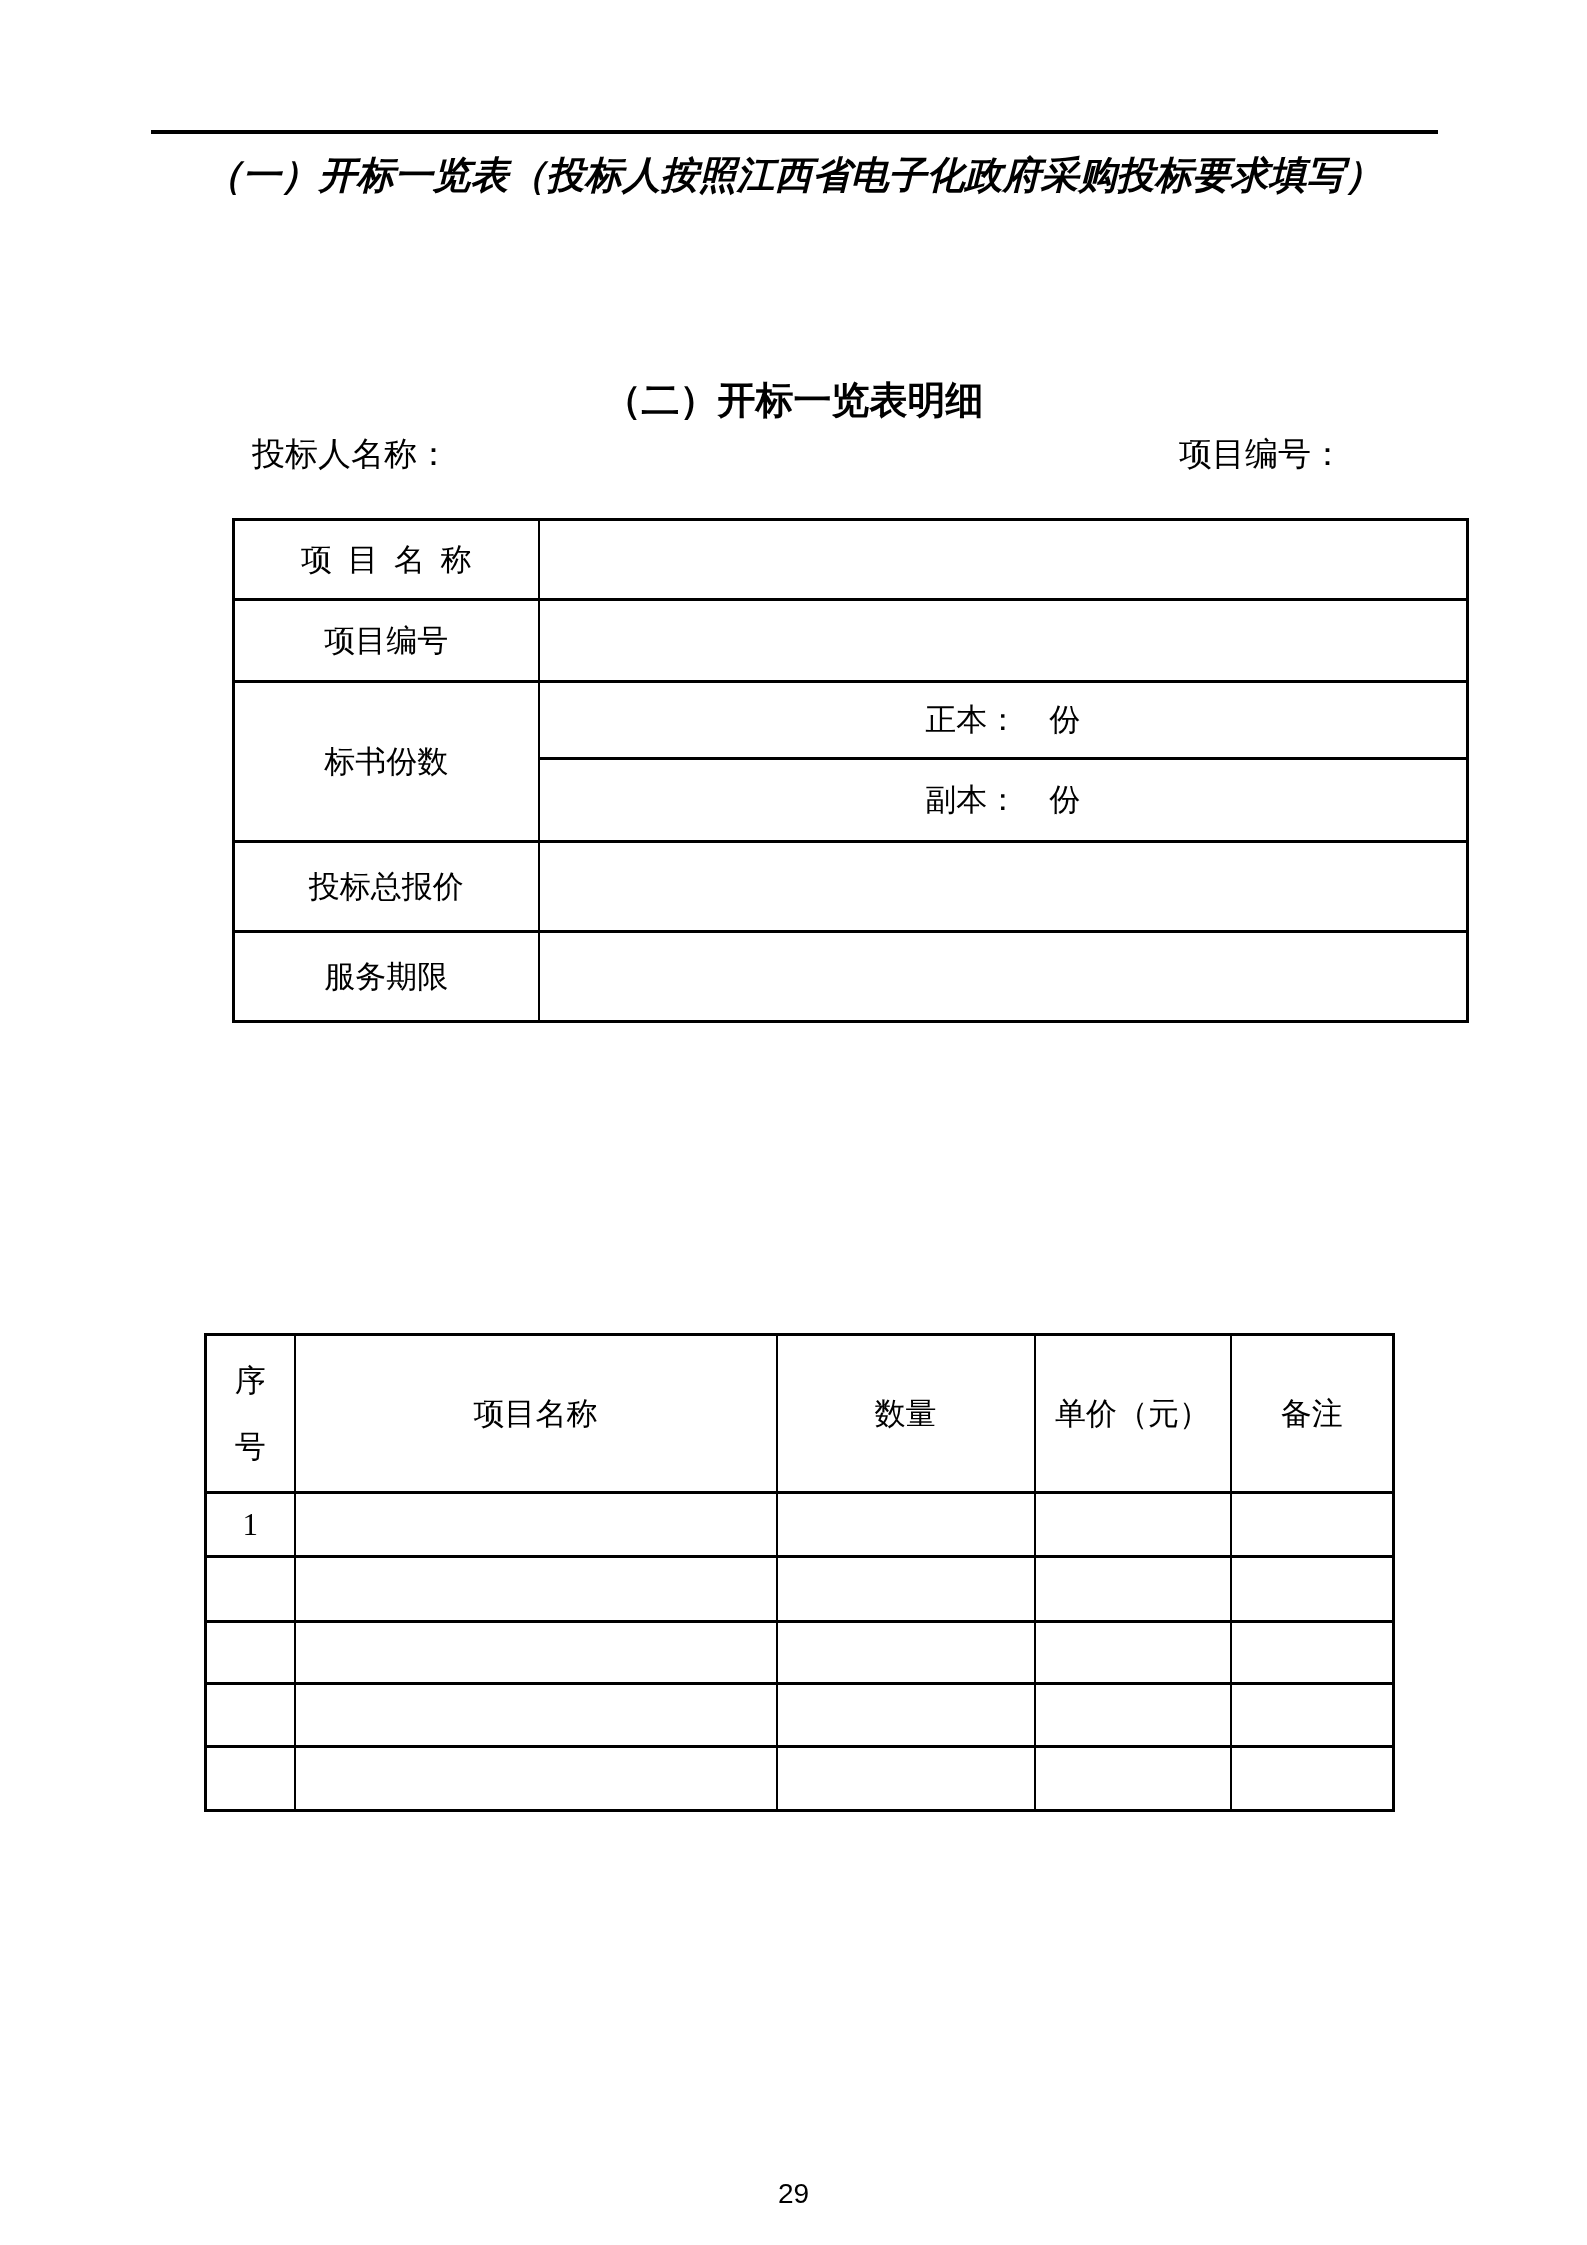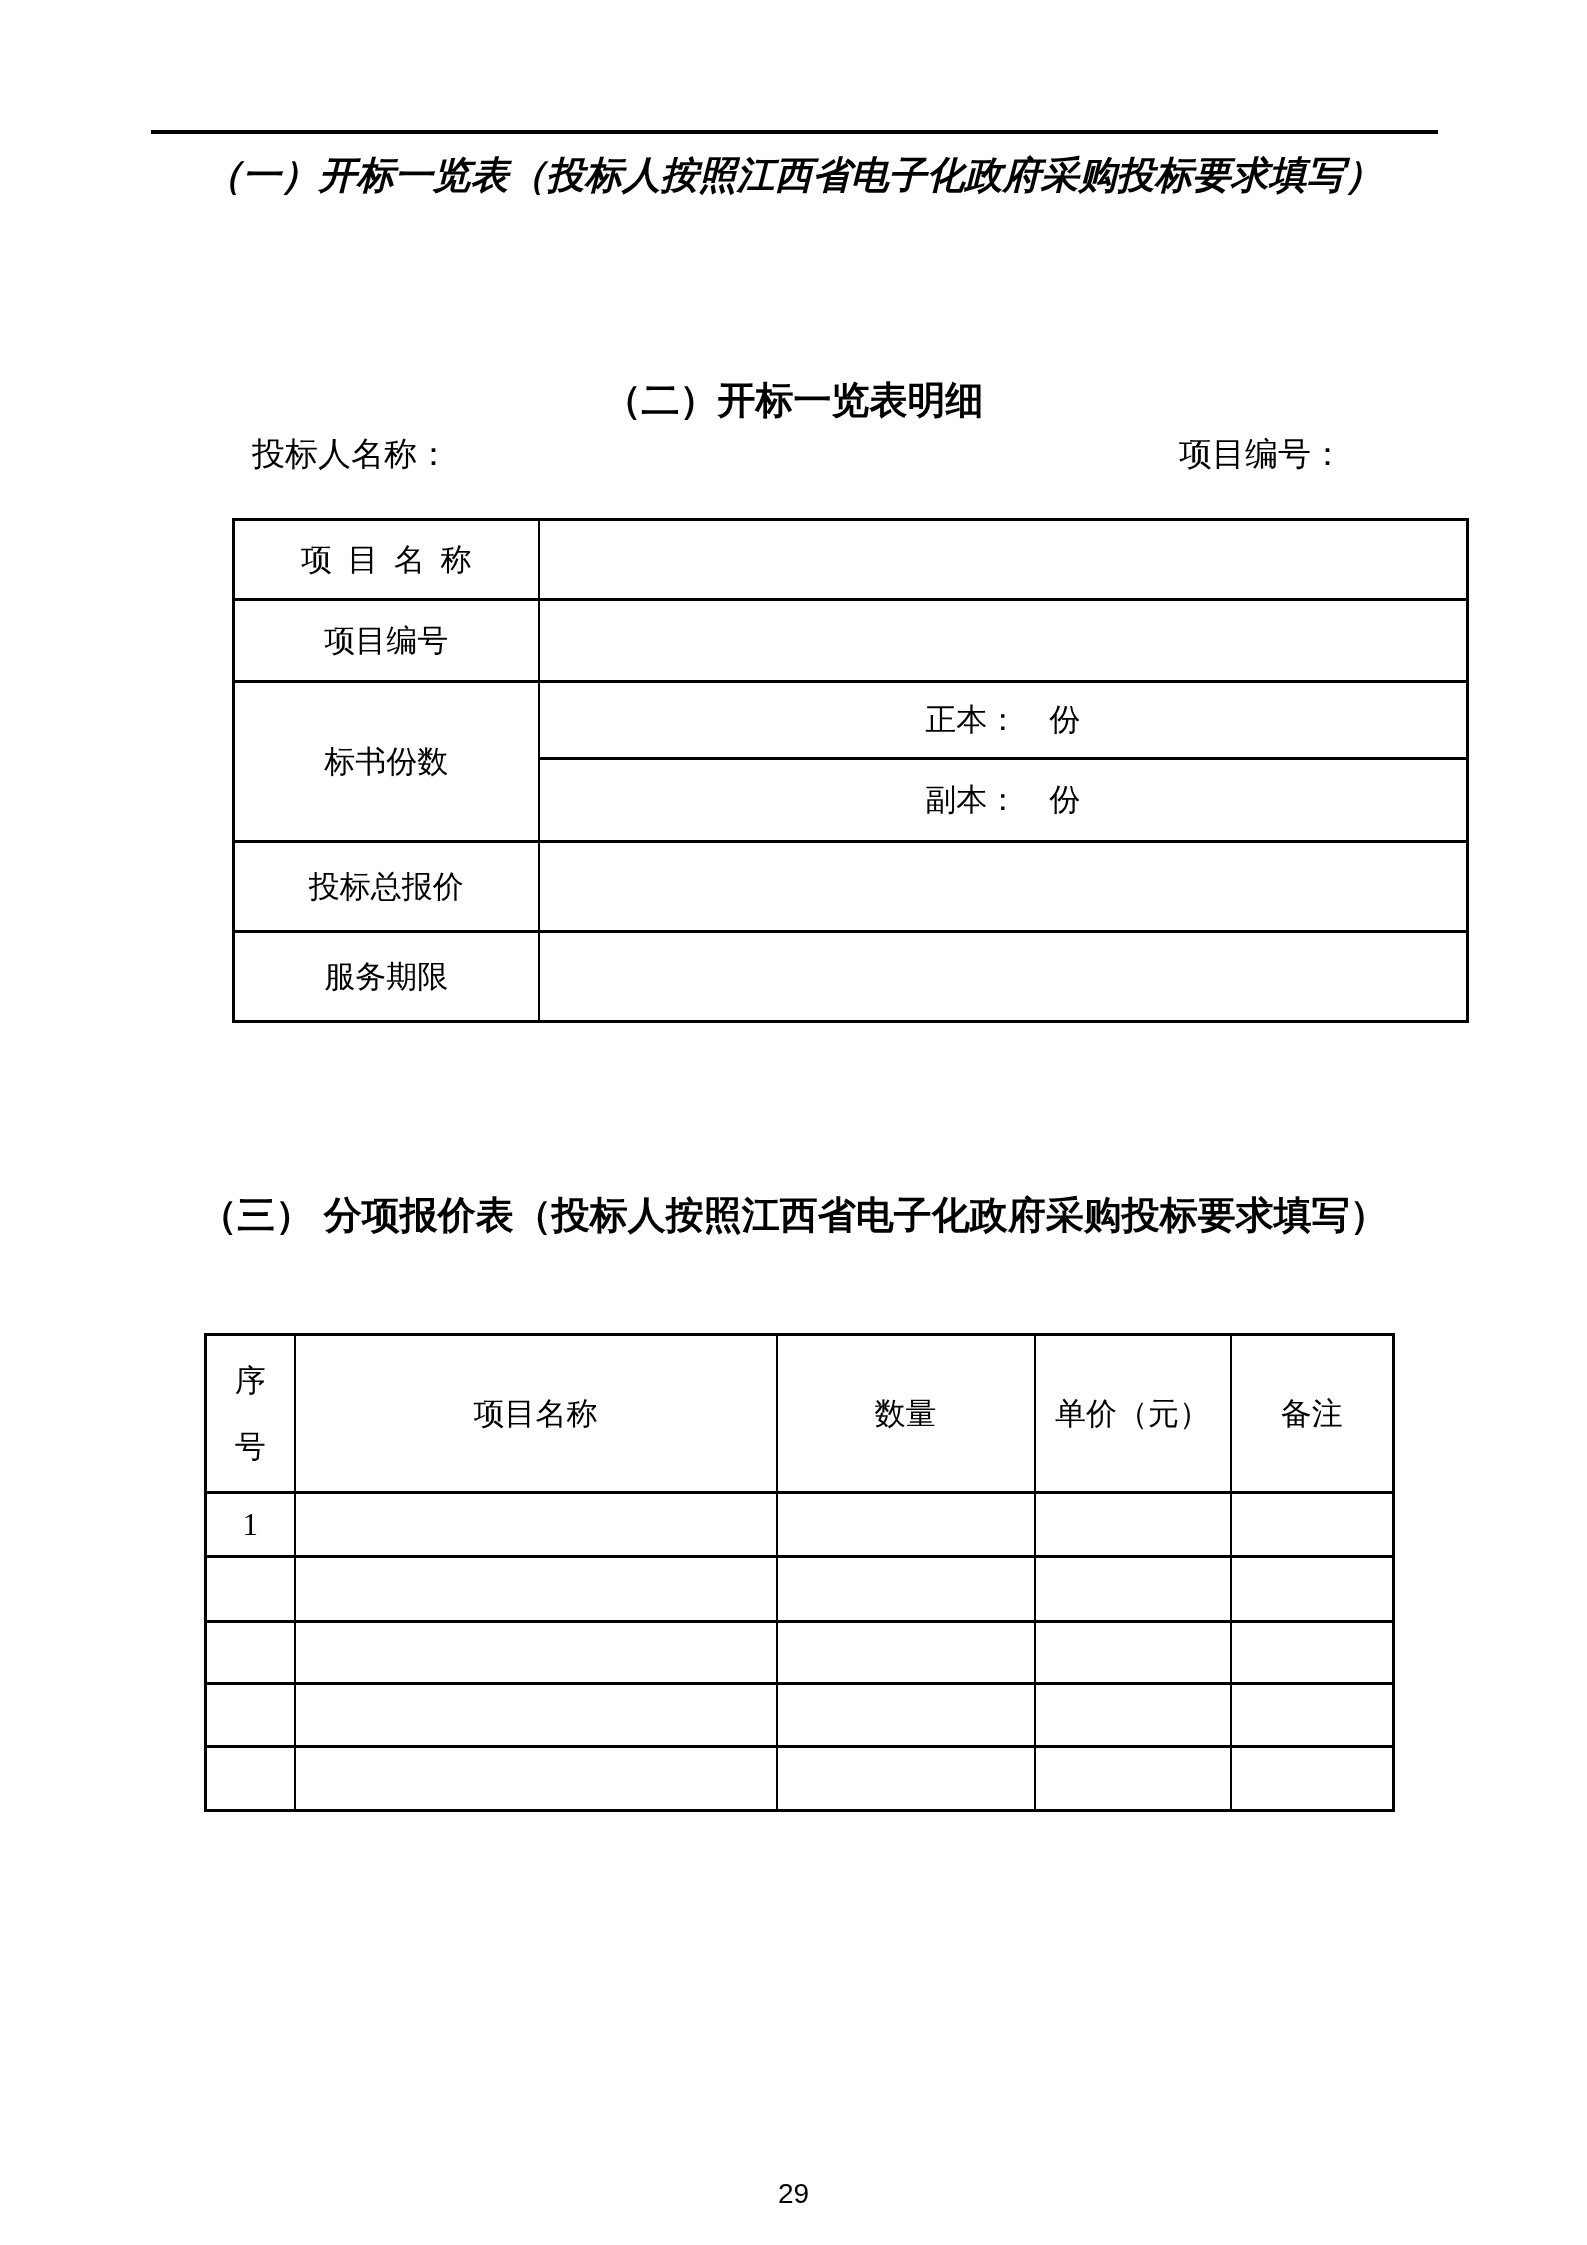--- a/index.html
+++ b/index.html
@@ -137,21 +137,20 @@
       <td>投标总报价</td>
       <td></td>
     </tr>
     <tr class="t1r6">
       <td>服务期限</td>
       <td></td>
     </tr>
   </tbody>
     </table>
 
-  <div class="heading h3">（三） 分项报价表（投标人按照江西省电子化政府采购投标要求填写）</div>
 
   <table id="table2" class="doc-table">
     <colgroup>
         <col class="c1">
         <col class="c2">
         <col class="c3">
         <col class="c4">
         <col class="c5">
       </colgroup>
     <tbody>

